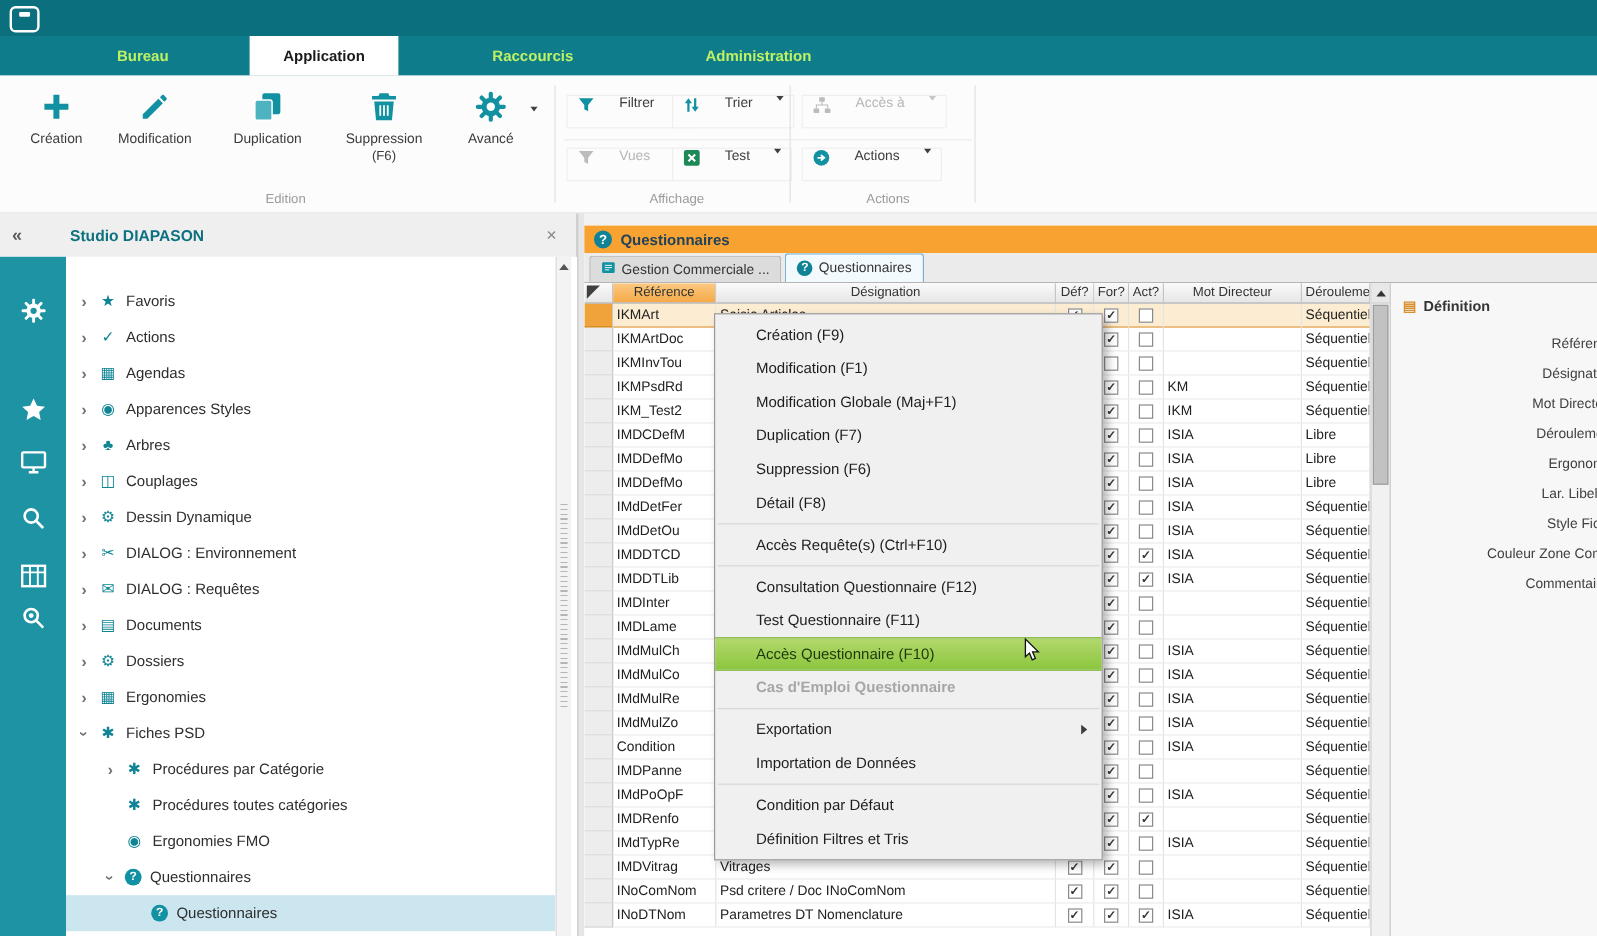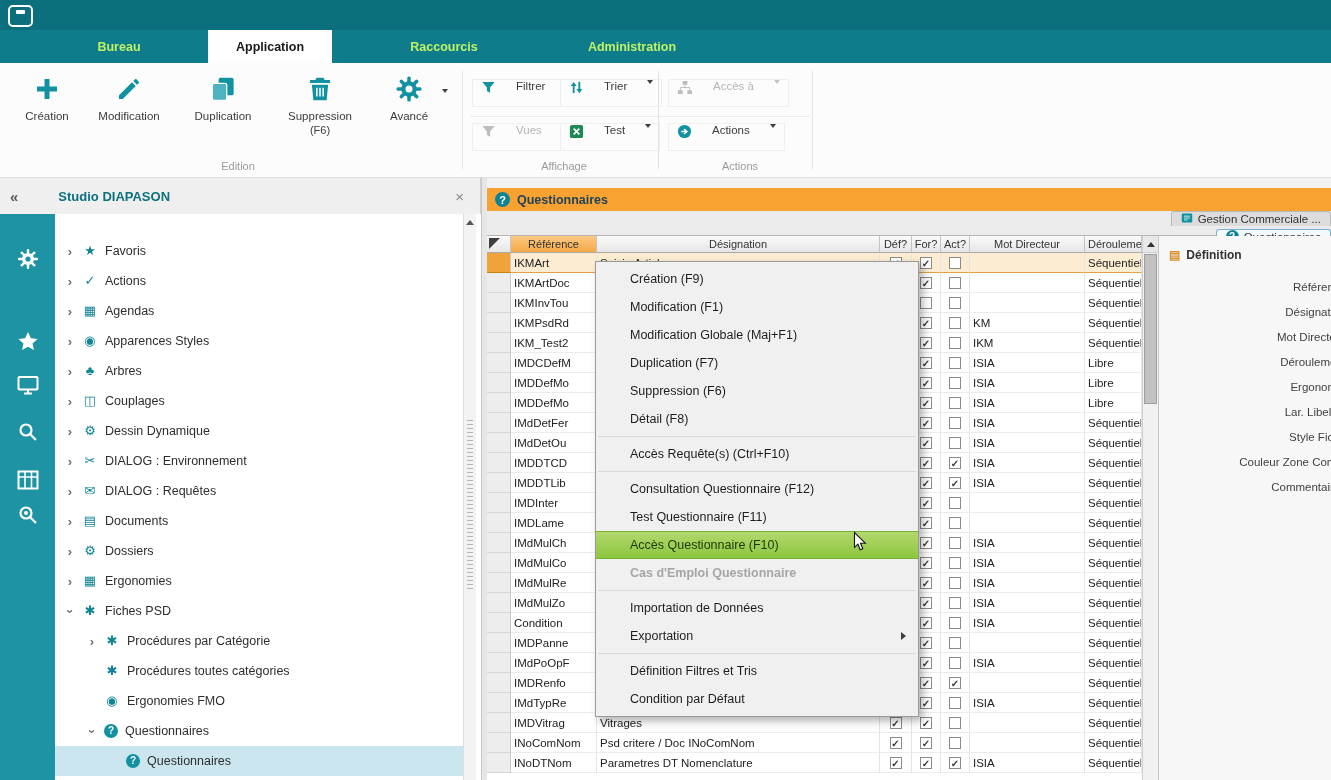--- a/index.html
+++ b/index.html
@@ -63,21 +63,21 @@
   
   .main-top{position:absolute;left:487px;top:178px;width:844px;height:10px;background:#f2f2f2;}
   .main-header{position:absolute;left:487px;top:188px;width:844px;height:23px;background:#f7a231;
                display:flex;align-items:center;gap:7px;padding-left:8px;box-sizing:border-box;}
   .qbadge{width:15px;height:15px;border-radius:50%;background:#0f8295;color:#fff;font-size:11px;
           font-weight:bold;display:flex;align-items:center;justify-content:center;flex:none;}
   .qbadge.small{width:13px;height:13px;font-size:10px;}
   .mh-title{color:#21425a;font-weight:bold;font-size:12.5px;}
   .tab-row{position:absolute;left:487px;top:211px;width:844px;height:25px;background:#ebebeb;
            border-bottom:1px solid #b5b5b5;display:flex;align-items:flex-end;padding-left:4px;gap:3px;
-           box-sizing:border-box;flex-direction:column;}
+           box-sizing:border-box;}
   .dtab{height:21px;display:flex;align-items:center;gap:5px;padding:0 9px;font-size:11.5px;color:#333;
         background:#dcdcdc;border:1px solid #b9b9b9;border-bottom:none;border-radius:3px 3px 0 0;}
   .dtab.active{background:#f3fafd;border-color:#7cb1d4;height:23px;}
 
   
   .grid{position:absolute;left:487px;top:236px;width:655px;height:544px;background:#fff;overflow:hidden;}
   .grid-header{display:grid;height:17px;}
   .hcell{background:linear-gradient(#fafafa,#e6e6e6);border-right:1px solid #c4c4c4;
          border-bottom:1px solid #a8a8a8;font-size:11px;color:#333;display:flex;align-items:center;
          justify-content:center;overflow:hidden;white-space:nowrap;position:relative;box-sizing:border-box;}
@@ -878,32 +878,32 @@
       <span>Test Questionnaire (F11)</span>
     </div>
     <div class="mitem highlighted">
       <span>Accès Questionnaire (F10)</span>
     </div>
     <div class="mitem disabled">
       <span>Cas d'Emploi Questionnaire</span>
     </div>
     <div class="msep"></div>
     <div class="mitem">
-      <span>Importation de Données</span>
-    </div>
-    <div class="mitem">
       <span>Exportation</span>
       <span class="subarrow"></span>
     </div>
+    <div class="mitem">
+      <span>Importation de Données</span>
+    </div>
     <div class="msep"></div>
     <div class="mitem">
+      <span>Condition par Défaut</span>
+    </div>
+    <div class="mitem">
       <span>Définition Filtres et Tris</span>
-    </div>
-    <div class="mitem">
-      <span>Condition par Défaut</span>
     </div>
   </div>
 
 <div class="cursor">
   <svg width="15" height="21" viewBox="0 0 15 21">
       <path d="M1.5 1.5v14.8l3.4-3.1 2.3 5.6 2.6-1.1-2.3-5.5h4.8L1.5 1.5z" fill="#fff" stroke="#111" stroke-width="1.1"></path>
     </svg>
 </div>
 
 </body></html>

